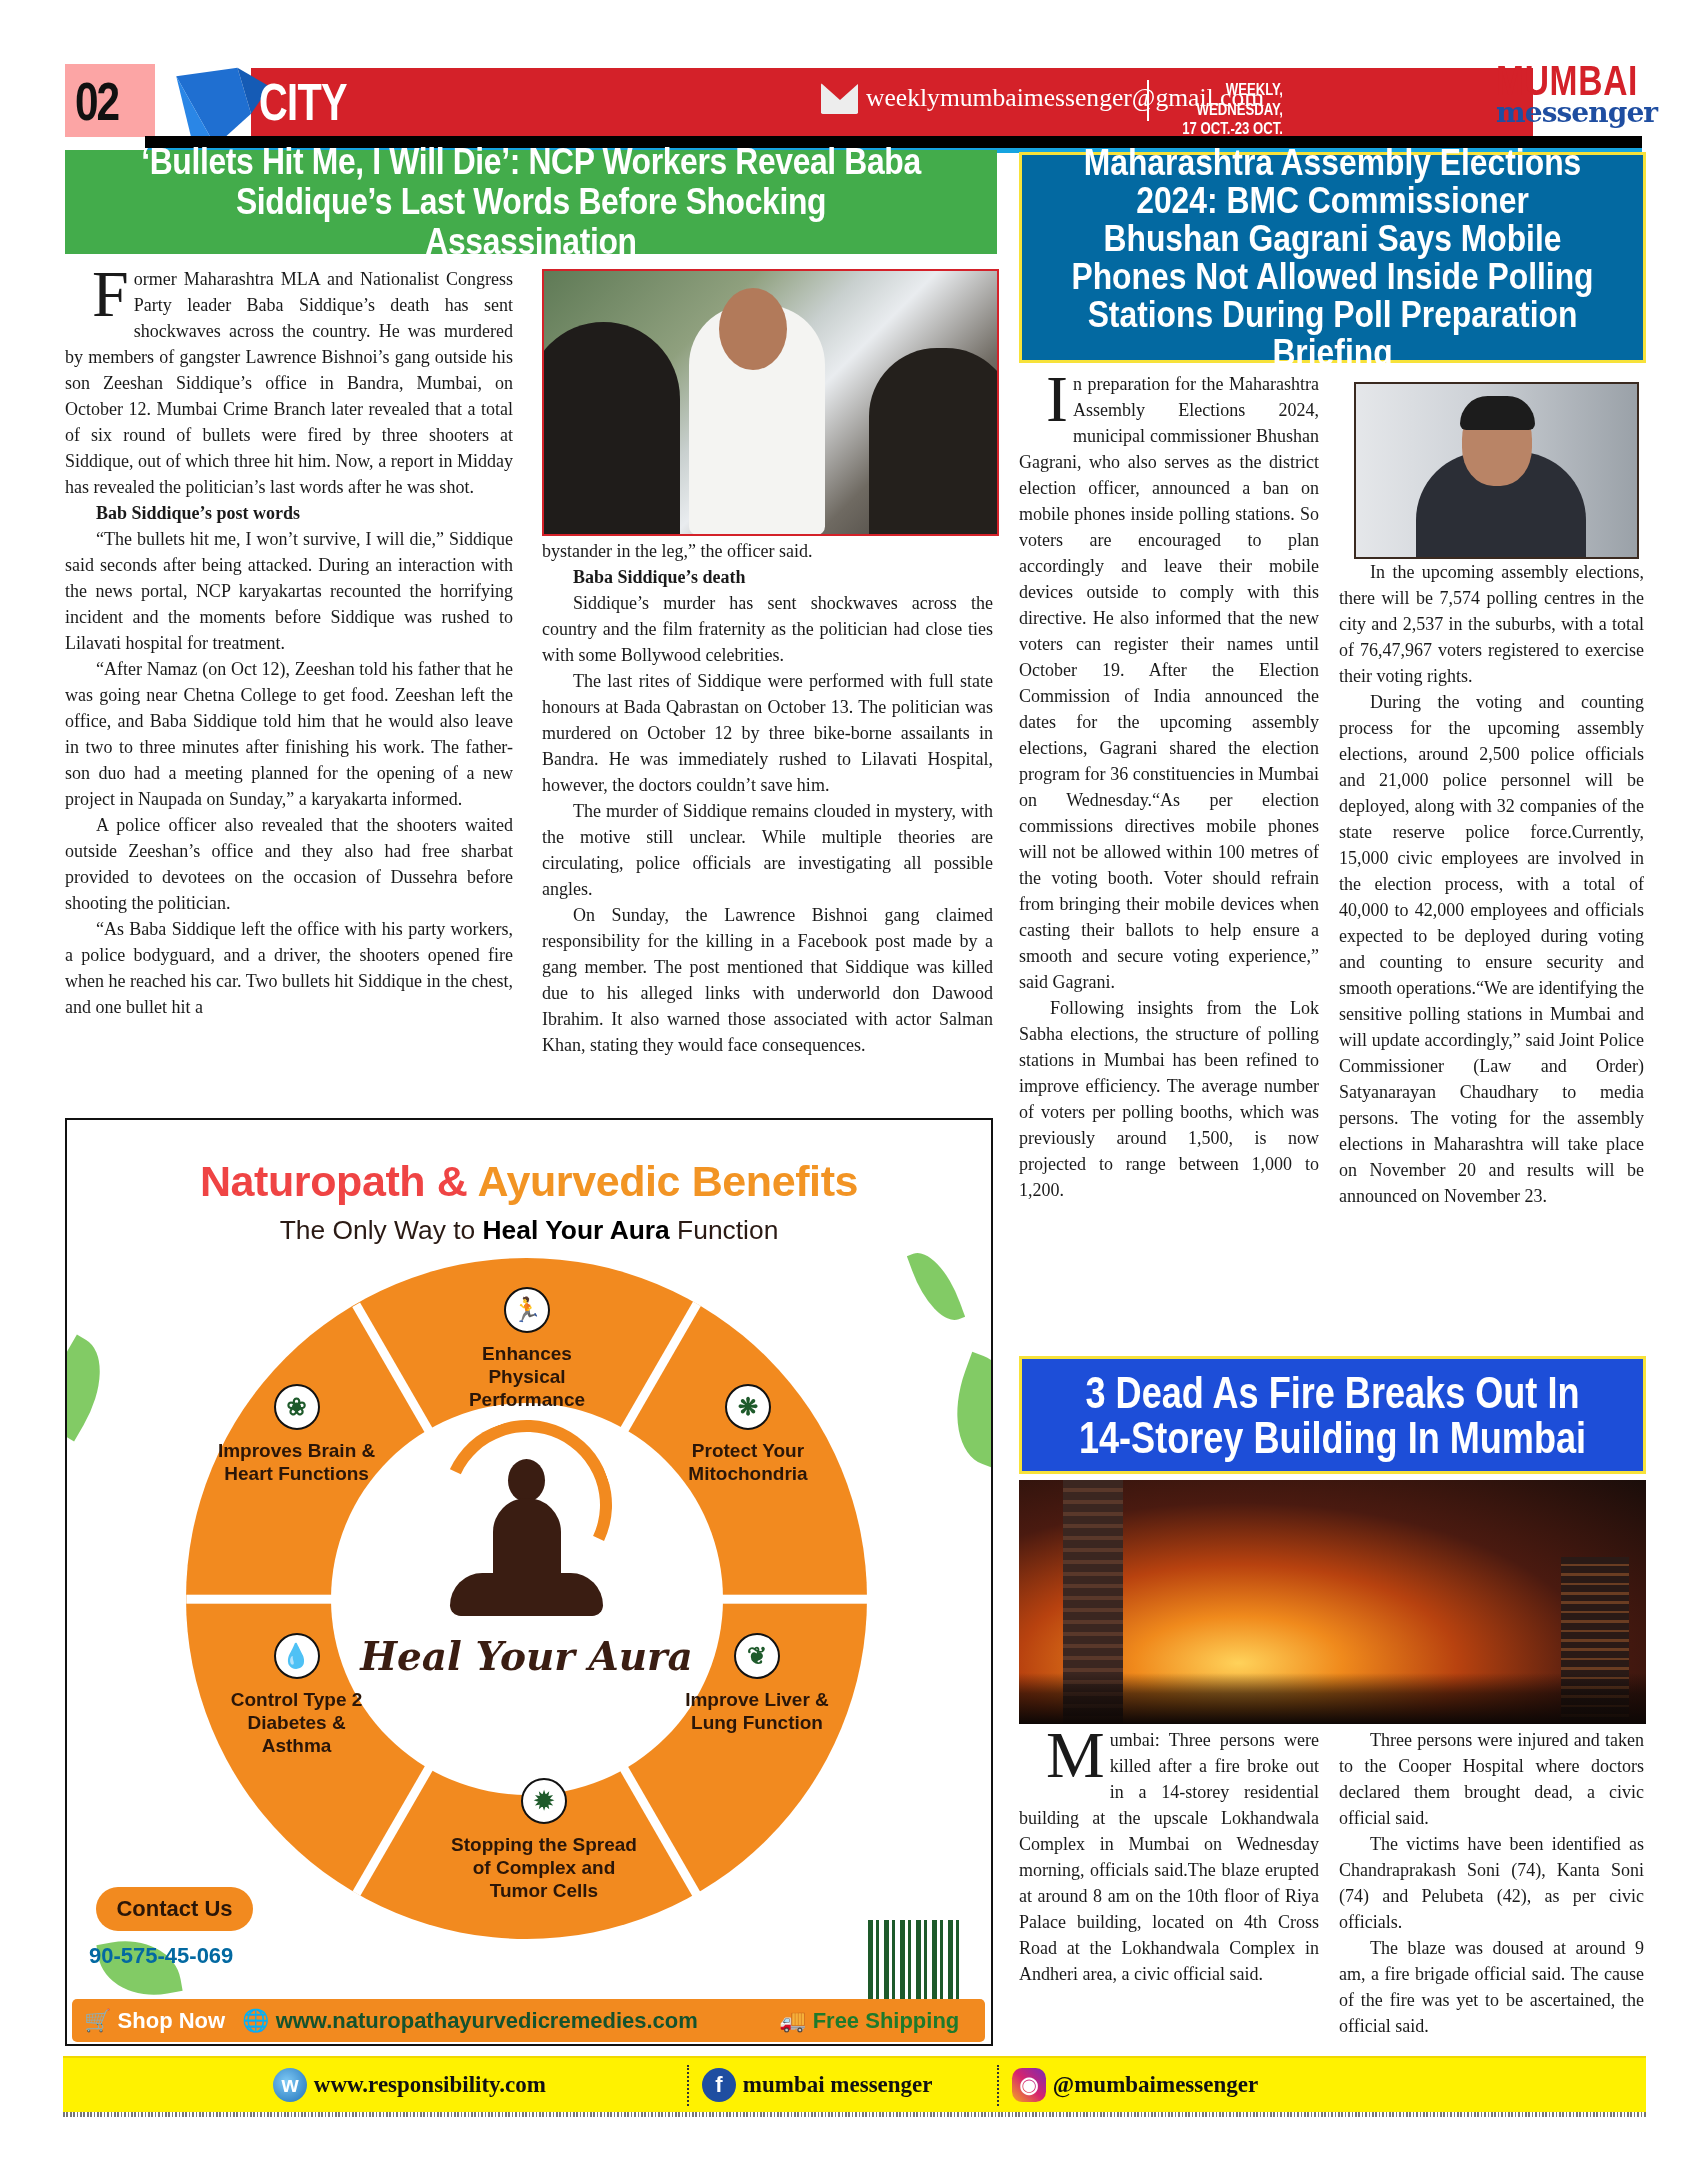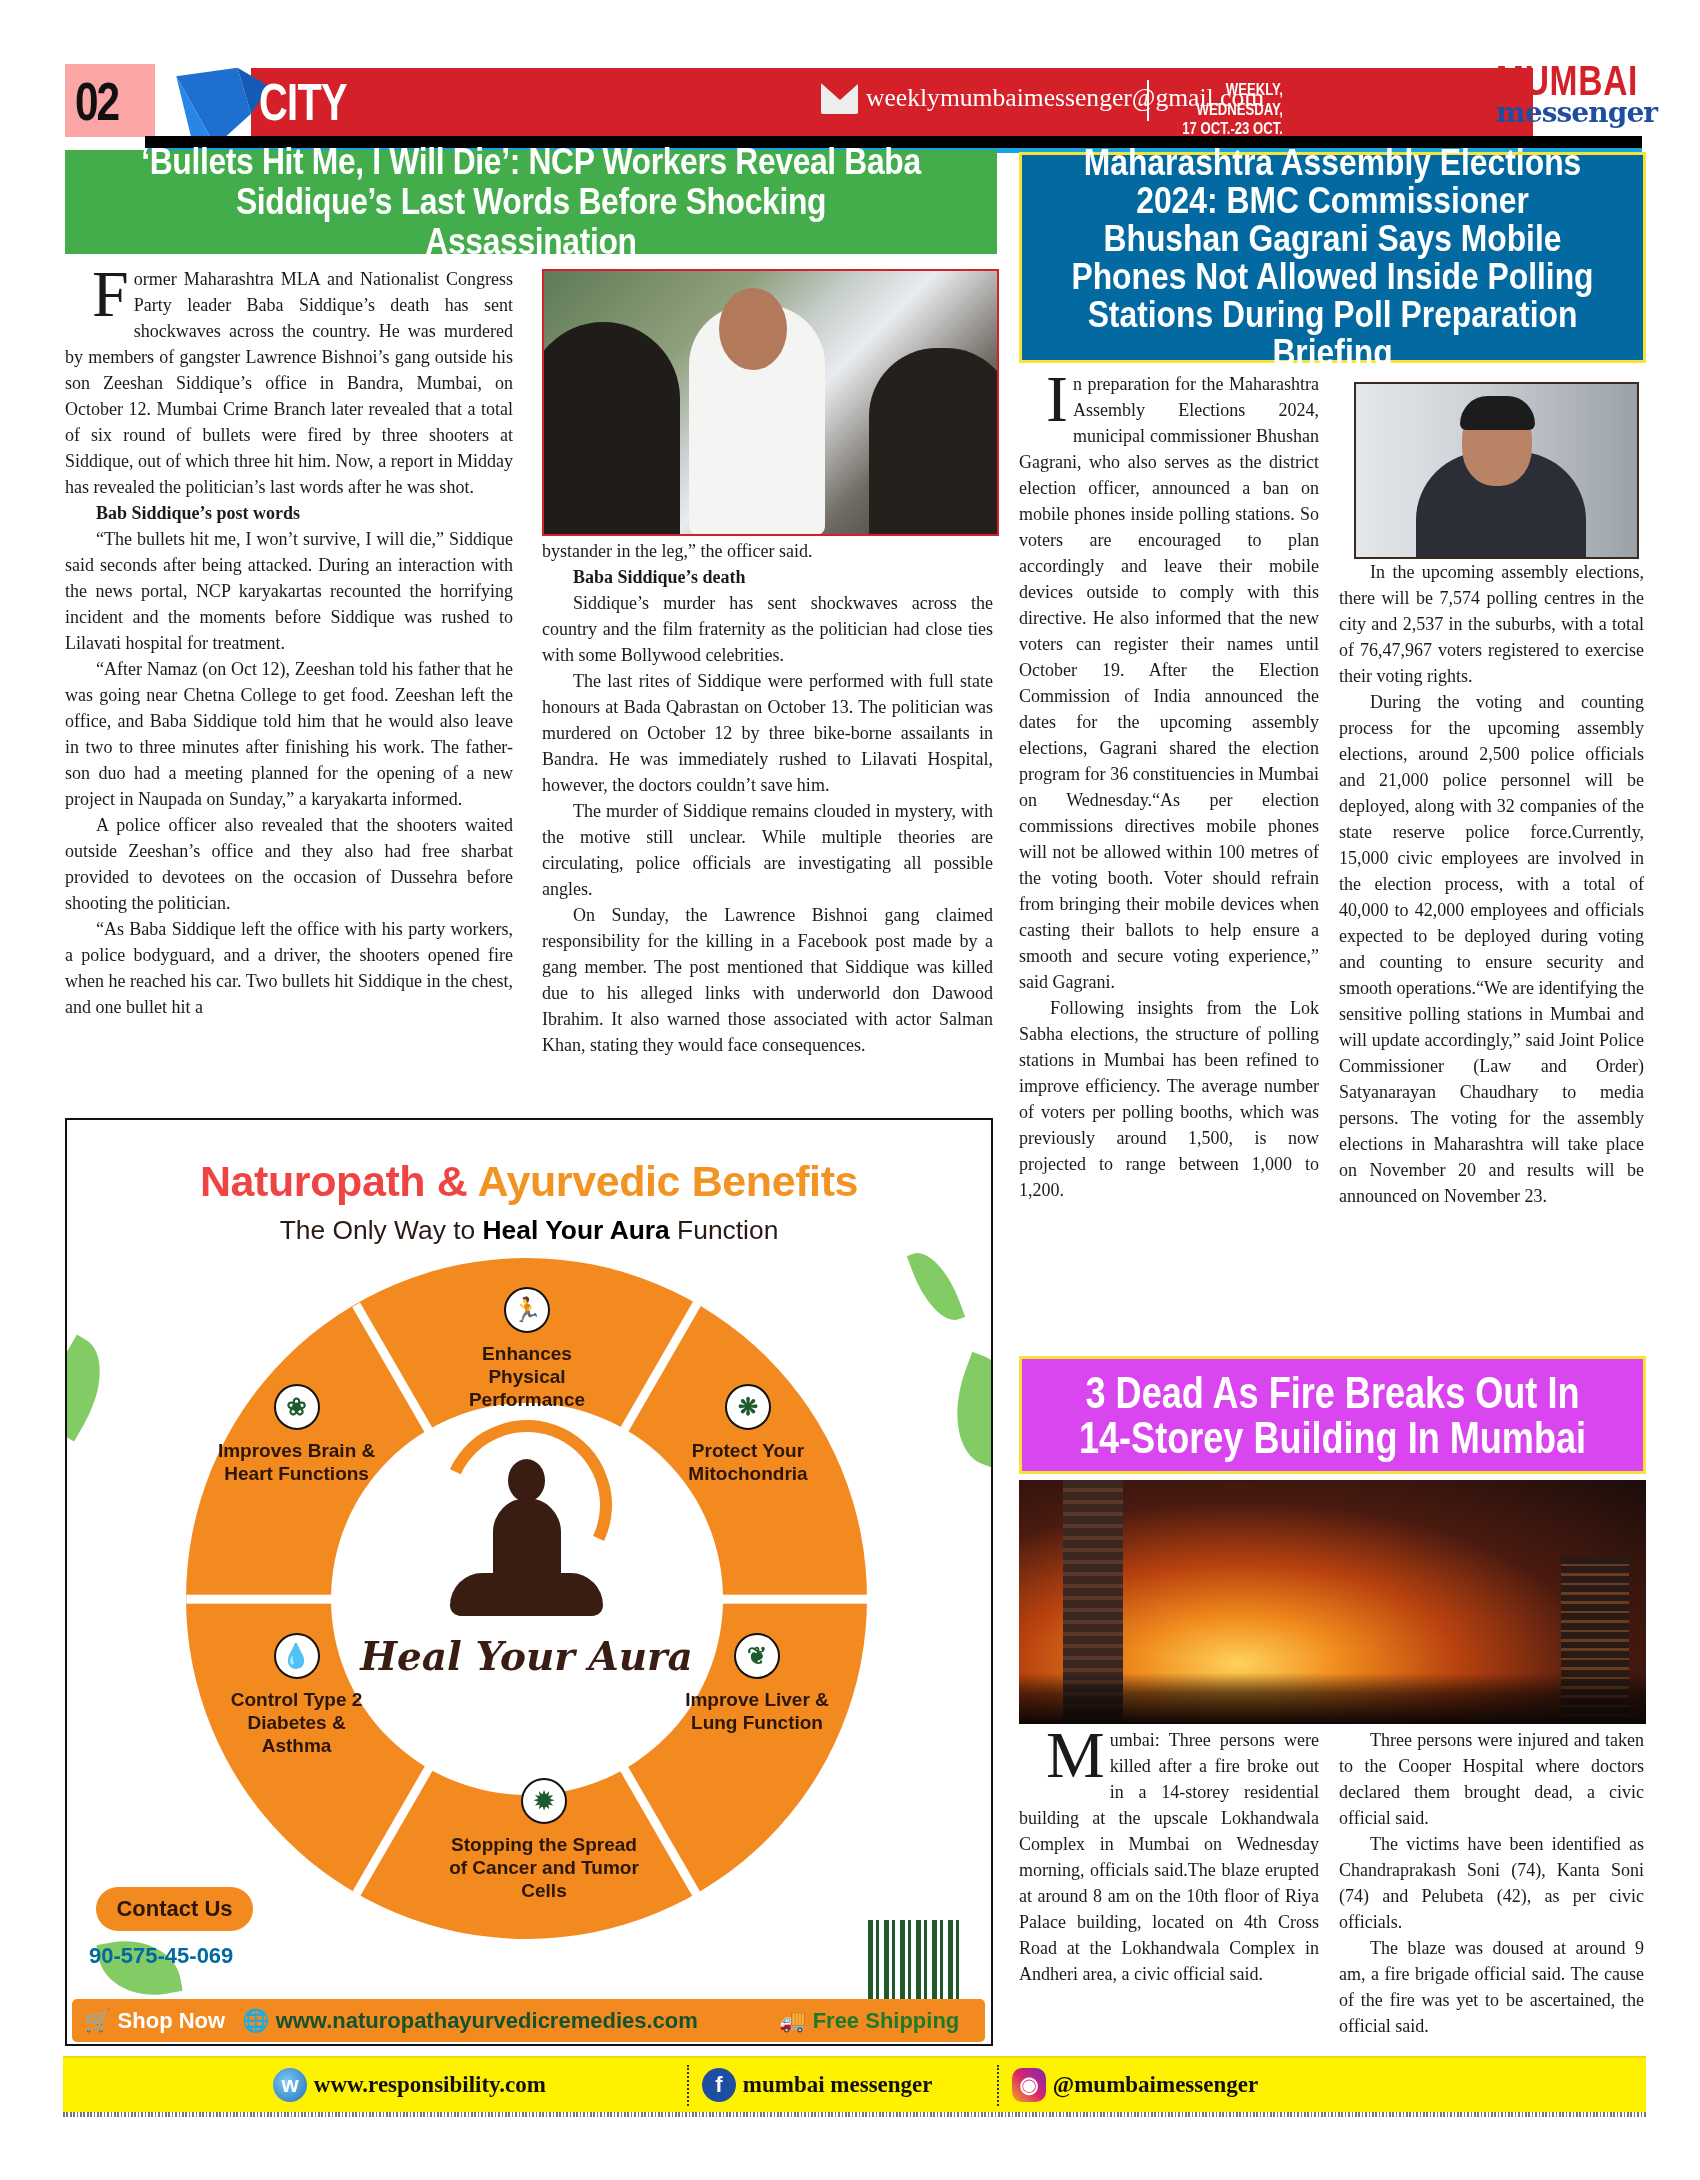--- a/index.html
+++ b/index.html
@@ -22,21 +22,21 @@
   .brand-mumbai { font-family: "Liberation Sans", sans-serif; font-weight: 700; font-size: 43px; color: #d42129; line-height: 39px; letter-spacing: 0.9px; transform: scaleX(0.78); transform-origin: left; display: block; }
   .brand-messenger { font-family: "DejaVu Serif", serif; font-weight: 700; font-size: 28px; color: #1f4ea1; line-height: 29px; display: block; margin-top: -1.7px; letter-spacing: -0.9px; }
   .black-band { position: absolute; left: 80px; top: 75px; width: 1497px; height: 12px; background: #000; }
   .blue-band { position: absolute; left: 80px; top: 87px; width: 1497px; height: 5.1px; background: #16a4e0; }
 
   
   .headline-box { position: absolute; display: flex; align-items: center; justify-content: center; text-align: center; color: #fff; font-family: "Liberation Sans", sans-serif; font-weight: 700; }
   .headline-box h1 { font-weight: 700; display: inline-block; }
   .hb-green { background: #43ac4b; }
   .hb-red { background: #0369a1; border: 3.4px solid #f7e23a; }
-  .hb-green-y { background: #d946ef; border: 3.4px solid #f7e23a; }
+  .hb-green-y { background: #1d4ed8; border: 3.4px solid #f7e23a; }
 
   #h1 { left: 65px; top: 150px; width: 932px; height: 104px; }
   #h1 h1 { font-size: 37px; line-height: 40px; transform: scaleX(0.86); letter-spacing: -0.4px; }
   #h2 { left: 1019px; top: 152px; width: 627px; height: 211px; }
   #h2 h1 { font-size: 37px; line-height: 38px; transform: scaleX(0.86); }
   #h3 { left: 1019px; top: 1356px; width: 627px; height: 118px; }
   #h3 h1 { font-size: 44px; line-height: 45px; transform: scaleX(0.82); }
 
   
   .col { position: absolute; font-size: 18px; line-height: 26px; text-align: justify; hyphens: none; }
@@ -250,21 +250,21 @@
     <div id="seg2" class="seg">
       <span class="ico">❋</span>
       <span>Protect Your Mitochondria</span>
     </div>
     <div id="seg3" class="seg">
       <span class="ico">❦</span>
       <span>Improve Liver &amp; Lung Function</span>
     </div>
     <div id="seg4" class="seg">
       <span class="ico">✹</span>
-      <span>Stopping the Spread of Cancer and Tumor Cells</span>
+      <span>Stopping the Spread of Complex and Tumor Cells</span>
     </div>
     <div id="seg5" class="seg">
       <span class="ico">💧</span>
       <span>Control Type 2 Diabetes &amp; Asthma</span>
     </div>
     <div id="seg6" class="seg">
       <span class="ico">❀</span>
       <span>Improves Brain &amp; Heart Functions</span>
     </div>
   </div>

